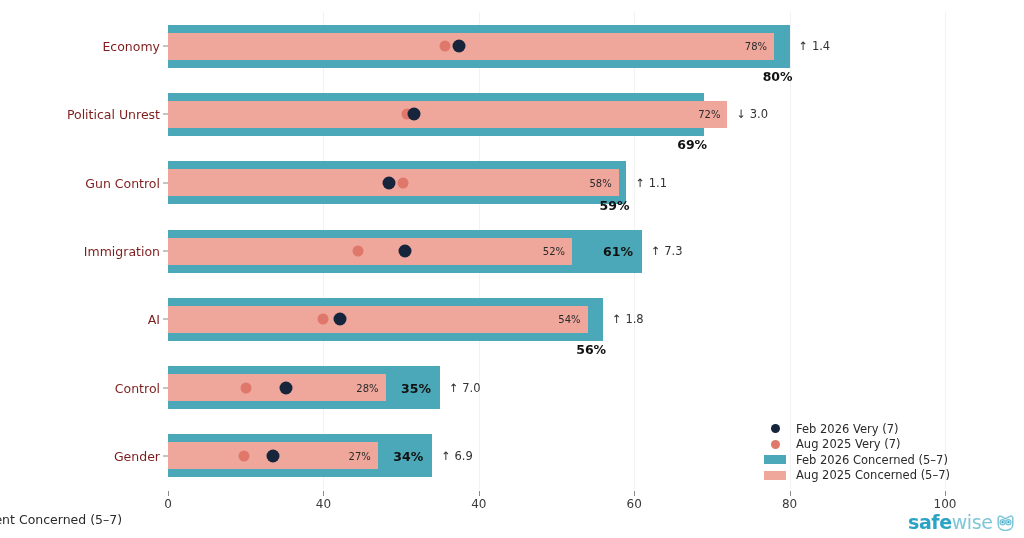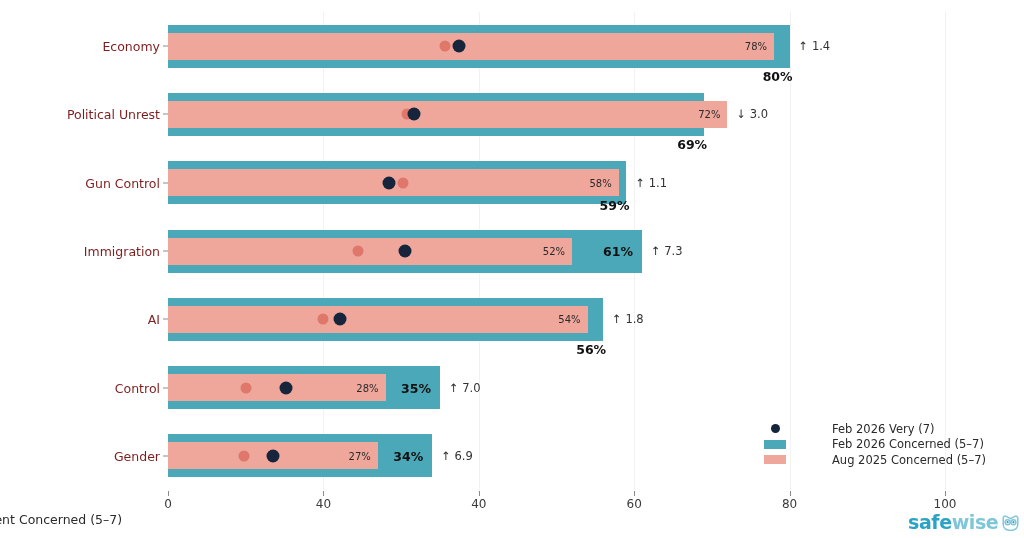--- a/index.html
+++ b/index.html
@@ -133,21 +133,20 @@
     left: 762px;
     top: 421px;
     font-size: 11.5px;
     color: #2a2a2a;
   }
   .legend-item {
     display: flex;
     align-items: center;
     height: 15.5px;
     white-space: nowrap;
-    gap: 36px;
   }
   .legend-key {
     width: 26px;
     display: flex;
     align-items: center;
     justify-content: center;
     margin-right: 8px;
     flex: 0 0 26px;
   }
   .legend-dot { width: 9px; height: 9px; border-radius: 50%; }
@@ -156,21 +155,21 @@
   
   #logo {
     position: absolute;
     left: 908px;
     top: 513px;
     display: flex;
     align-items: center;
     line-height: 1;
   }
   #logo .safe { font-size: 19px; font-weight: bold; color: #2BA3C4; letter-spacing: -0.4px; }
-  #logo .wise { font-size: 19px; font-weight: bold; color: #7FC6D8; letter-spacing: -0.4px; }
+  #logo .wise { font-size: 19px; font-weight: normal; color: #7FC6D8; letter-spacing: -0.4px; }
   #logo .owl  { margin-left: 3px; display: flex; align-items: center; }
 </style>
 </head>
 <body>
 
 <div id="chart-root">
 
   <div id="plot-area">
       <div class="gridline" style="left: 155.4px;"></div>
       <div class="gridline" style="left: 310.8px;"></div>
@@ -280,20 +279,26 @@
 
   <div id="legend">
       <div class="legend-item">
         <span class="legend-key">
           <span class="legend-dot" style="background: rgb(22, 37, 60);"></span>
         </span>
         <span>Feb 2026 Very (7)</span>
       </div>
       <div class="legend-item">
         <span class="legend-key">
+          <span class="legend-dot" style="background: rgb(224, 119, 107);"></span>
+        </span>
+        <span>Aug 2025 Very (7)</span>
+      </div>
+      <div class="legend-item">
+        <span class="legend-key">
           <span class="legend-swatch" style="background: rgb(75, 168, 184);"></span>
         </span>
         <span>Feb 2026 Concerned (5–7)</span>
       </div>
       <div class="legend-item">
         <span class="legend-key">
           <span class="legend-swatch" style="background: rgb(239, 167, 156);"></span>
         </span>
         <span>Aug 2025 Concerned (5–7)</span>
       </div>

